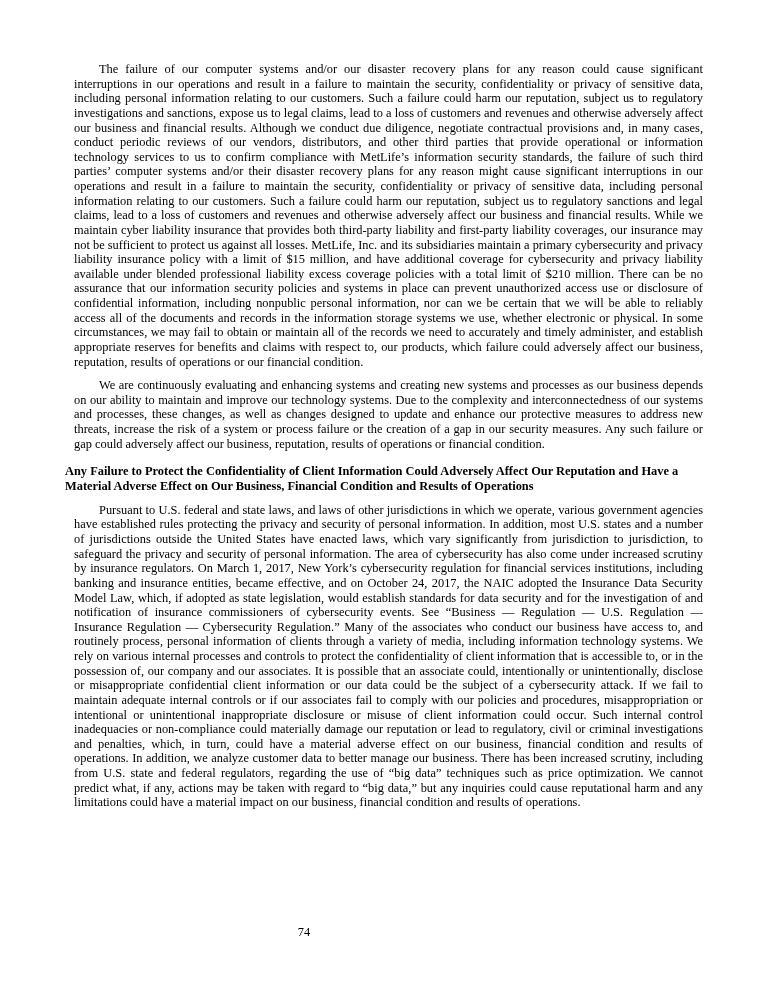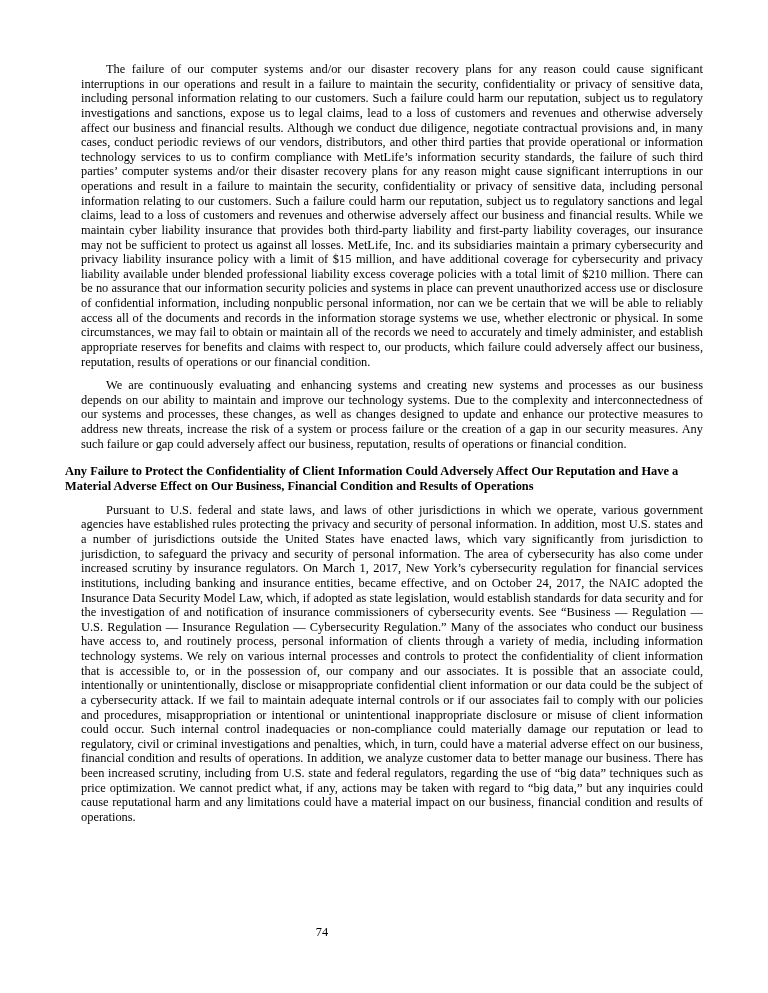--- a/index.html
+++ b/index.html
@@ -21,36 +21,36 @@
     background: #ffffff;
     color: #000000;
     font-family: "Liberation Serif", "DejaVu Serif", serif;
   }
   .body-para {
     font-size: 12.4px;
     line-height: 14.63px;
     text-align: justify;
     text-justify: inter-word;
     text-indent: 25px;
-    margin: 0 0 9px 16px;
+    margin: 0 0 9px 9px;
     color: #000000;
   }
   .risk-heading {
     font-size: 12.4px;
     line-height: 14.8px;
     font-weight: bold;
     text-align: left;
     text-indent: 0;
     margin: 13px 0 9px 0;
     color: #000000;
   }
   .page-footer {
     position: absolute;
     top: 922px;
-    left: 18px;
+    left: 0;
     width: 608px;
     text-align: center;
   }
   .page-number {
     font-family: "Liberation Serif", "DejaVu Serif", serif;
     font-size: 12.4px;
     color: #000000;
   }
 </style>
 </head>

